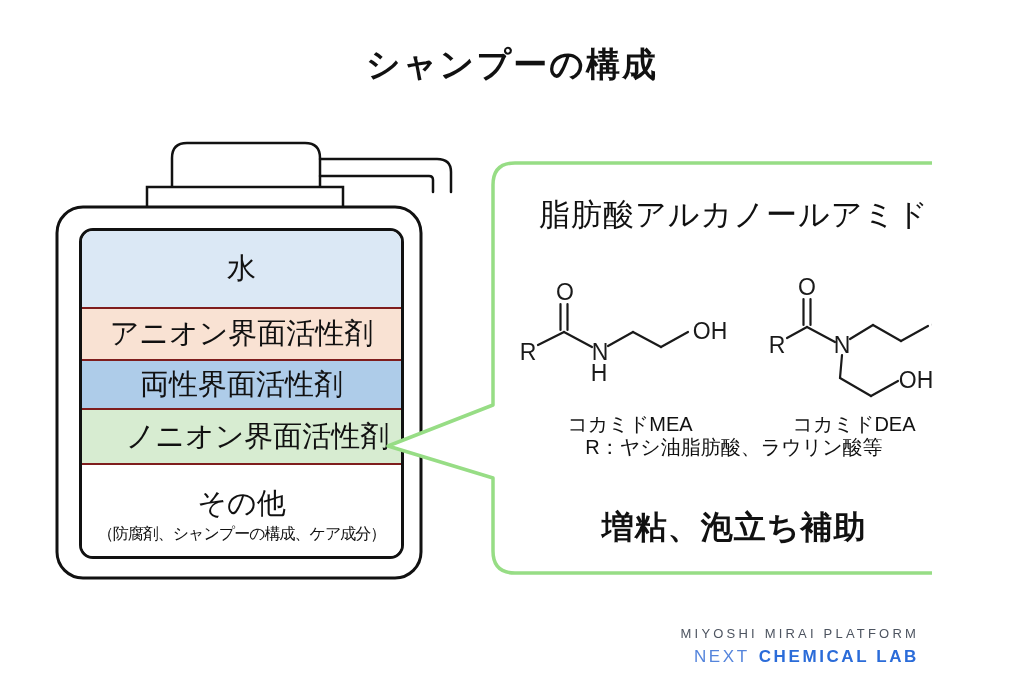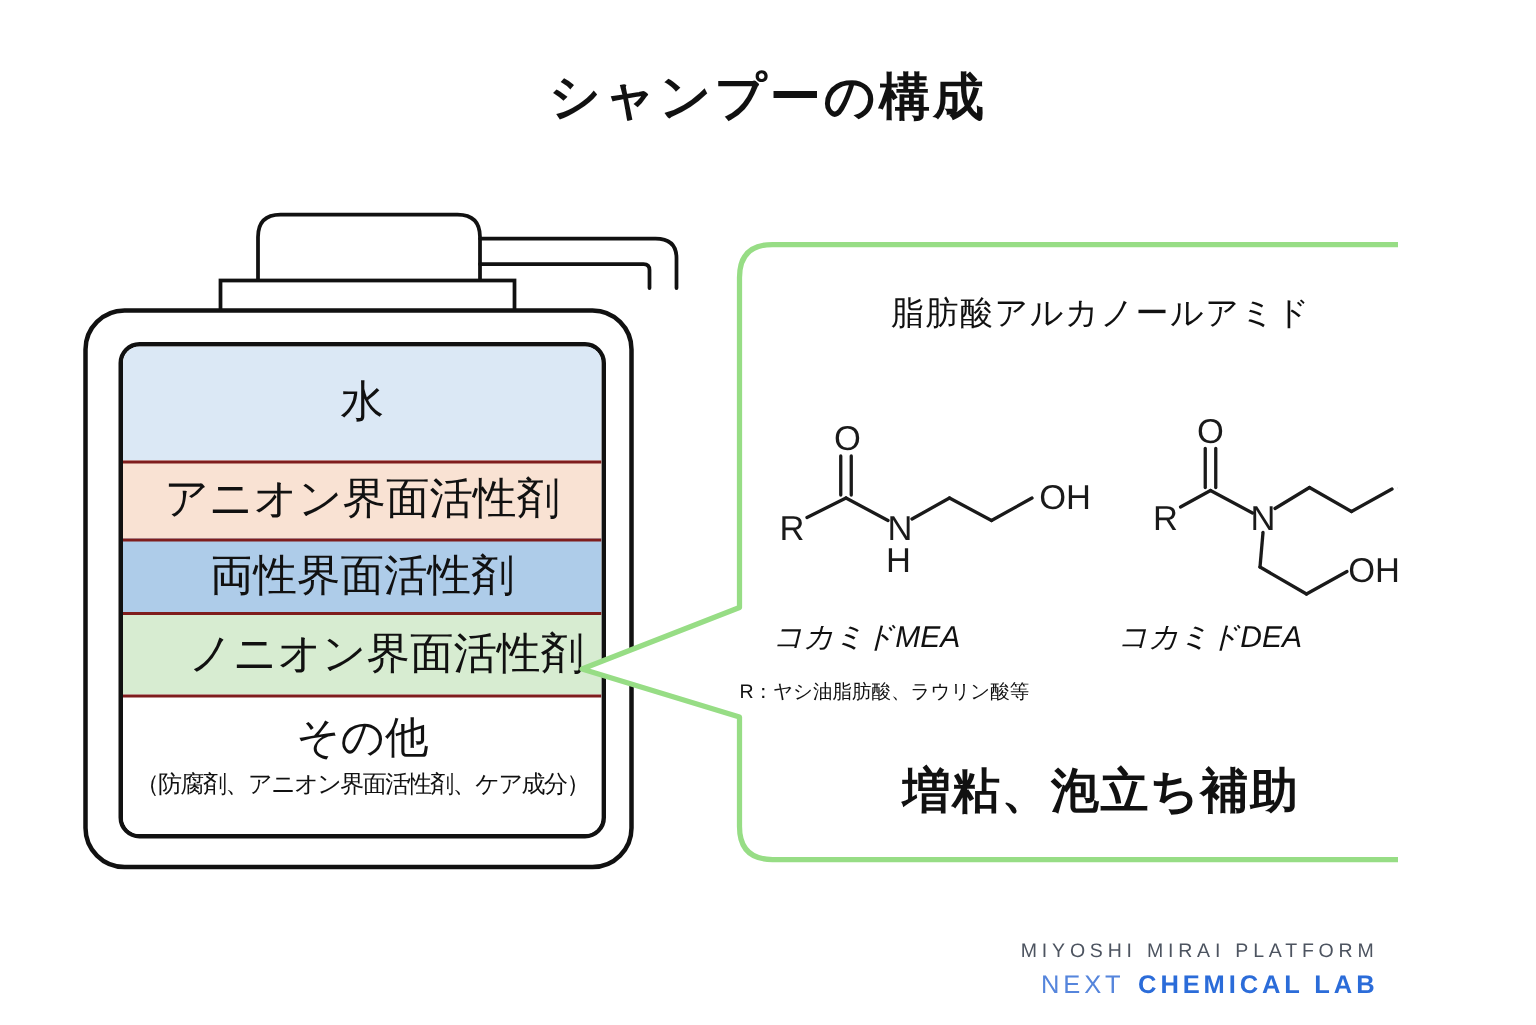--- a/index.html
+++ b/index.html
@@ -23,34 +23,34 @@
     border:3px solid #111; border-radius:14px; overflow:hidden;
     display:flex; flex-direction:column; z-index:2;
   }
   .layer { display:flex; flex-direction:column; align-items:center; justify-content:center; }
   .layer + .layer { border-top:2px solid #7f1d1d; }
   .layer-label { font-size:29px; font-weight:500; color:#111; line-height:1.1; }
   .layer-0 { height:76px; }
   .layer-1 { height:52px; }
   .layer-2 { height:49px; }
   .layer-3 { height:55px; }
-  .layer-4 { flex:1; justify-content:flex-start; padding-top:12px; }
+  .layer-4 { flex:1; justify-content:center; padding-top:12px; }
   .layer-sublabel { font-size:16px; font-weight:500; margin-top:4px; letter-spacing:-1px; white-space:nowrap; }
 
   
   .callout-title {
     left:493px; top:194px; width:482px; text-align:center;
-    font-size:22px; font-weight:500; letter-spacing:1px; z-index:4;
+    font-size:31px; font-weight:500; letter-spacing:1px; z-index:4;
   }
   .struct-label {
-    width:230px; text-align:left; font-size:20px; font-weight:500; z-index:4;font-style:italic;
+    width:230px; text-align:center; font-size:20px; font-weight:500; z-index:4;
   }
   .r-note {
-    left:493px; top:452px; width:482px; 
-    font-size:13px; font-weight:400; z-index:4;
+    left:493px; top:434px; width:482px; text-align:center;
+    font-size:20px; font-weight:400; z-index:4;
   }
   .effect {
     left:493px; top:506px; width:482px; text-align:center;
     font-size:32px; font-weight:700; letter-spacing:1px; z-index:4;
   }
   svg text.atom {
     font-family:"Liberation Sans","DejaVu Sans",sans-serif;
     font-size:23px; font-weight:500; fill:#1a1a1a;
   }
 
@@ -91,21 +91,21 @@
       <span class="layer-label">アニオン界面活性剤</span>
     </div>
     <div class="layer layer-2" style="background: rgb(174, 204, 233); justify-content: center;">
       <span class="layer-label">両性界面活性剤</span>
     </div>
     <div class="layer layer-3" style="background: rgb(215, 236, 209); padding-left: 32px;">
       <span class="layer-label">ノニオン界面活性剤</span>
     </div>
     <div class="layer layer-4" style="background: rgb(255, 255, 255);">
       <span class="layer-label">その他</span>
-      <span class="layer-sublabel">（防腐剤、アニオン界面活性剤、ケア成分）</span>
+      <span class="layer-sublabel">（防腐剤、シャンプーの構成、ケア成分）</span>
     </div>
   </div>
 
   <svg class="layer-art z3" width="1024" height="683" viewBox="0 0 1024 683">
     <path d="M515,163 H953 Q975,163 975,185 V551 Q975,573 953,573 H515 Q493,573 493,551 V478 L388,446 L493,405 V185 Q493,163 515,163 Z" fill="#ffffff" stroke="#97dd85" stroke-width="3.5" stroke-linejoin="round"></path>
   </svg>
 
   <div class="abs callout-title">脂肪酸アルカノールアミド</div>
 
   <svg class="abs z4" style="left:515px; top:273px;" width="230" height="130" viewBox="0 0 230 130">

